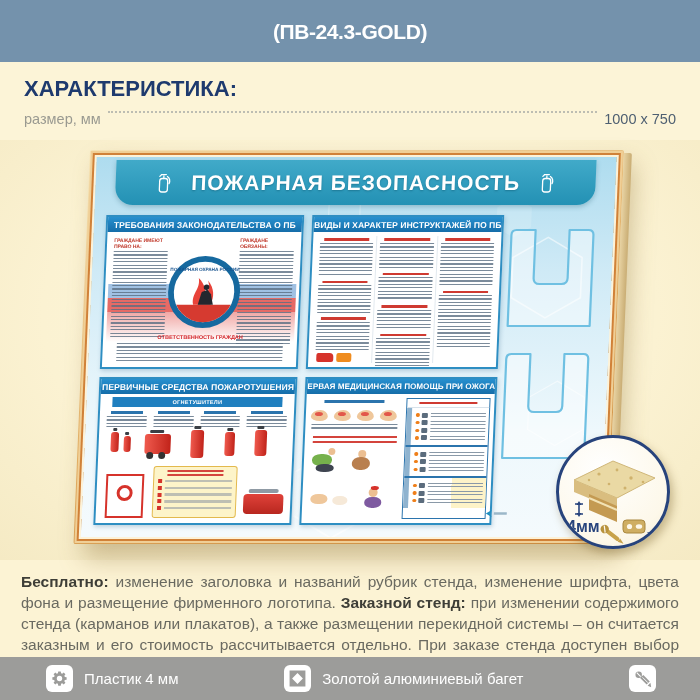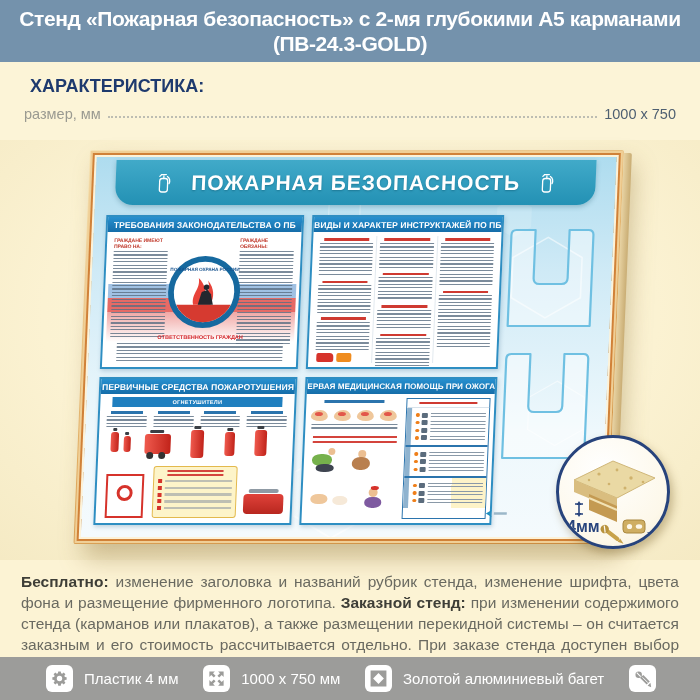--- a/index.html
+++ b/index.html
@@ -8,25 +8,25 @@
 
   
   .header { height:62px; background:#7492ac; color:#fff; display:flex; flex-direction:column;
             justify-content:center; align-items:center; text-align:center; }
   .header .t1 { font-size:21px; font-weight:bold; letter-spacing:-0.4px; line-height:25px; }
   .header .t2 { font-size:21px; font-weight:bold; letter-spacing:-0.4px; line-height:25px; }
 
   
   .specs { height:78px; background:#fcf4d7; padding:14px 24px 0; }
   .specs-top { display:flex; justify-content:space-between; align-items:baseline; }
-  .specs-heading { color:#1e3a6e; font-weight:bold; font-size:18px;margin-left:6px; }
+  .specs-heading { color:#1e3a6e; font-weight:bold; font-size:22px; }
   .series { color:#1e3a6e; font-weight:bold; font-size:18px; }
   .series .gold { color:#d4272c; margin-left:5px; }
   .spec-row { display:flex; gap:26px; margin-top:9px; }
-  .spec-pair { flex:1; display:flex; align-items:flex-end; font-size:14.5px; color:#9a9a91; }
+  .spec-pair { flex:1; display:flex; align-items:flex-start; font-size:14.5px; color:#9a9a91; }
   .spec-pair .lbl { white-space:nowrap; }
   .leader { flex:1; border-bottom:2px dotted #bdbdb2; margin:0 7px 4px; }
   .spec-pair .val { color:#4e5f71; white-space:nowrap; }
 
   
   .product { position:relative; height:420px;
              background:radial-gradient(ellipse at 50% 42%, #fdf7e0 0%, #fbf2d2 62%, #f5eac4 100%); }
 
   .stand { position:absolute; left:90px; top:10px; width:534px; height:394px; padding:7px;
            background:linear-gradient(160deg,#f5e3b6,#dfa95e 55%,#c98a3f); border-radius:2px;
@@ -141,21 +141,20 @@
   .bottom-bar { position:absolute; left:0; right:0; bottom:0; height:43px; background:#9c9c9a;
                 display:flex; align-items:center; justify-content:space-between; padding:0 44px 0 46px; }
   .bar-item { display:flex; align-items:center; gap:11px; color:#fff; font-size:15px; white-space:nowrap; }
   .bar-icon { width:27px; height:27px; background:#fff; border-radius:6px; flex:none;
               display:flex; align-items:center; justify-content:center; }
 </style>
 </head>
 <body>
 
 <div class="header">
-  <div class="t1">Стенд «Пожарная безопасность» с 2-мя глубокими А5 карманами</div>
   <div class="t2">(ПВ-24.3-GOLD)</div>
 </div>
 
 <div class="specs">
   <div class="specs-top">
     <div class="specs-heading">ХАРАКТЕРИСТИКА:</div>
   </div>
   <div class="spec-row">
     <div class="spec-pair">
       <span class="lbl">размер, мм</span>
@@ -498,28 +497,20 @@
     <span class="bar-icon">
       <svg viewBox="0 0 24 24" width="19" height="19">
           <path fill="#9c9c9a" d="M21 10.4l-2.3-.4a7 7 0 0 0-.6-1.4l1.4-1.9-2.2-2.2-1.9 1.4a7 7 0 0 0-1.4-.6L13.6 3h-3.2L10 5.3a7 7 0 0 0-1.4.6L6.7 4.5 4.5 6.7l1.4 1.9a7 7 0 0 0-.6 1.4L3 10.4v3.2l2.3.4c.14.5.34.97.6 1.4l-1.4 1.9 2.2 2.2 1.9-1.4c.43.26.9.46 1.4.6l.4 2.3h3.2l.4-2.3a7 7 0 0 0 1.4-.6l1.9 1.4 2.2-2.2-1.4-1.9c.26-.43.46-.9.6-1.4l2.3-.4Z"></path>
           <circle cx="12" cy="12" r="3.4" fill="#fff"></circle>
         </svg>
     </span>
     <span>Пластик 4 мм</span>
   </div>
   <div class="bar-item">
     <span class="bar-icon">
-      <svg viewBox="0 0 24 24" width="19" height="19" fill="#9c9c9a">
-          <path d="M3 3h7L7.6 5.4l3.2 3.2-2.2 2.2-3.2-3.2L3 10Zm18 0v7l-2.4-2.4-3.2 3.2-2.2-2.2 3.2-3.2L14 3ZM3 21v-7l2.4 2.4 3.2-3.2 2.2 2.2-3.2 3.2L10 21Zm18 0h-7l2.4-2.4-3.2-3.2 2.2-2.2 3.2 3.2 2.4-2.4Z"></path>
-        </svg>
-    </span>
-    <span>1000 х 750 мм</span>
-  </div>
-  <div class="bar-item">
-    <span class="bar-icon">
       <svg viewBox="0 0 24 24" width="19" height="19">
           <path fill="#9c9c9a" fill-rule="evenodd" d="M2 2h20v20H2Zm10 3.2L5.2 12 12 18.8 18.8 12Z"></path>
         </svg>
     </span>
     <span>Золотой алюминиевый багет</span>
   </div>
   <div class="bar-item">
     <span class="bar-icon">
       <svg viewBox="0 0 24 24" width="19" height="19">
           <g fill="#9c9c9a">

